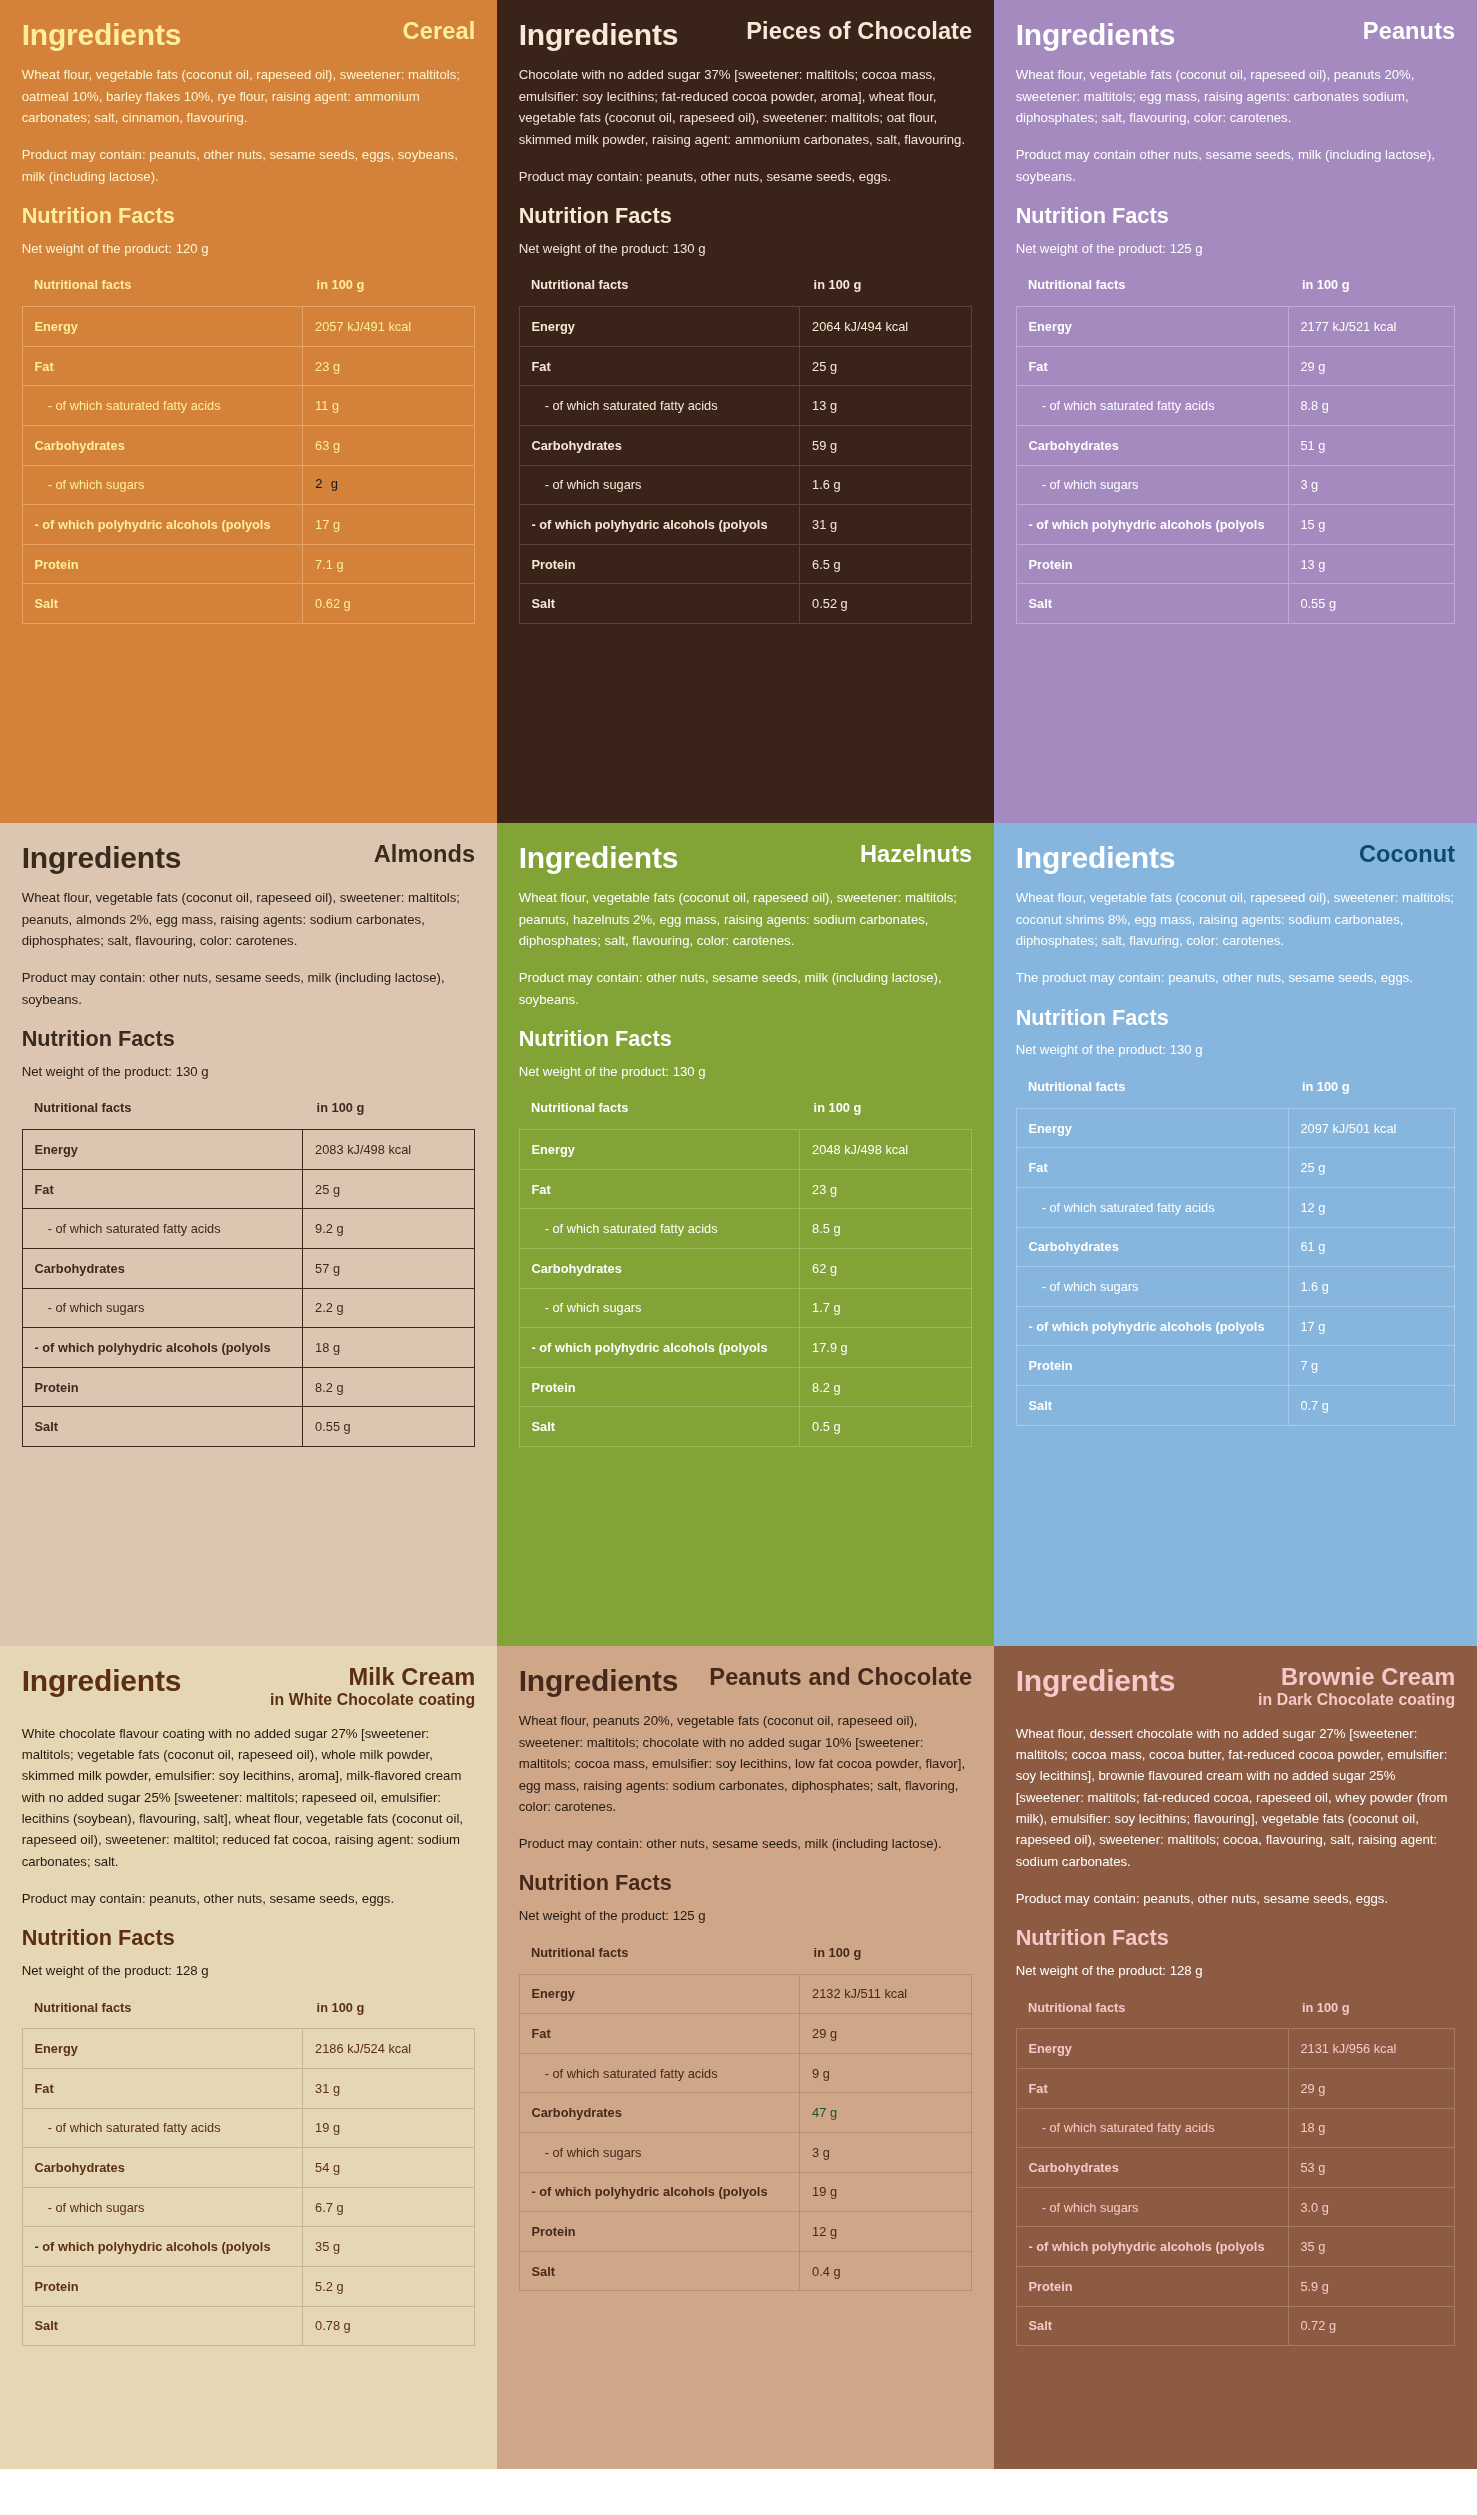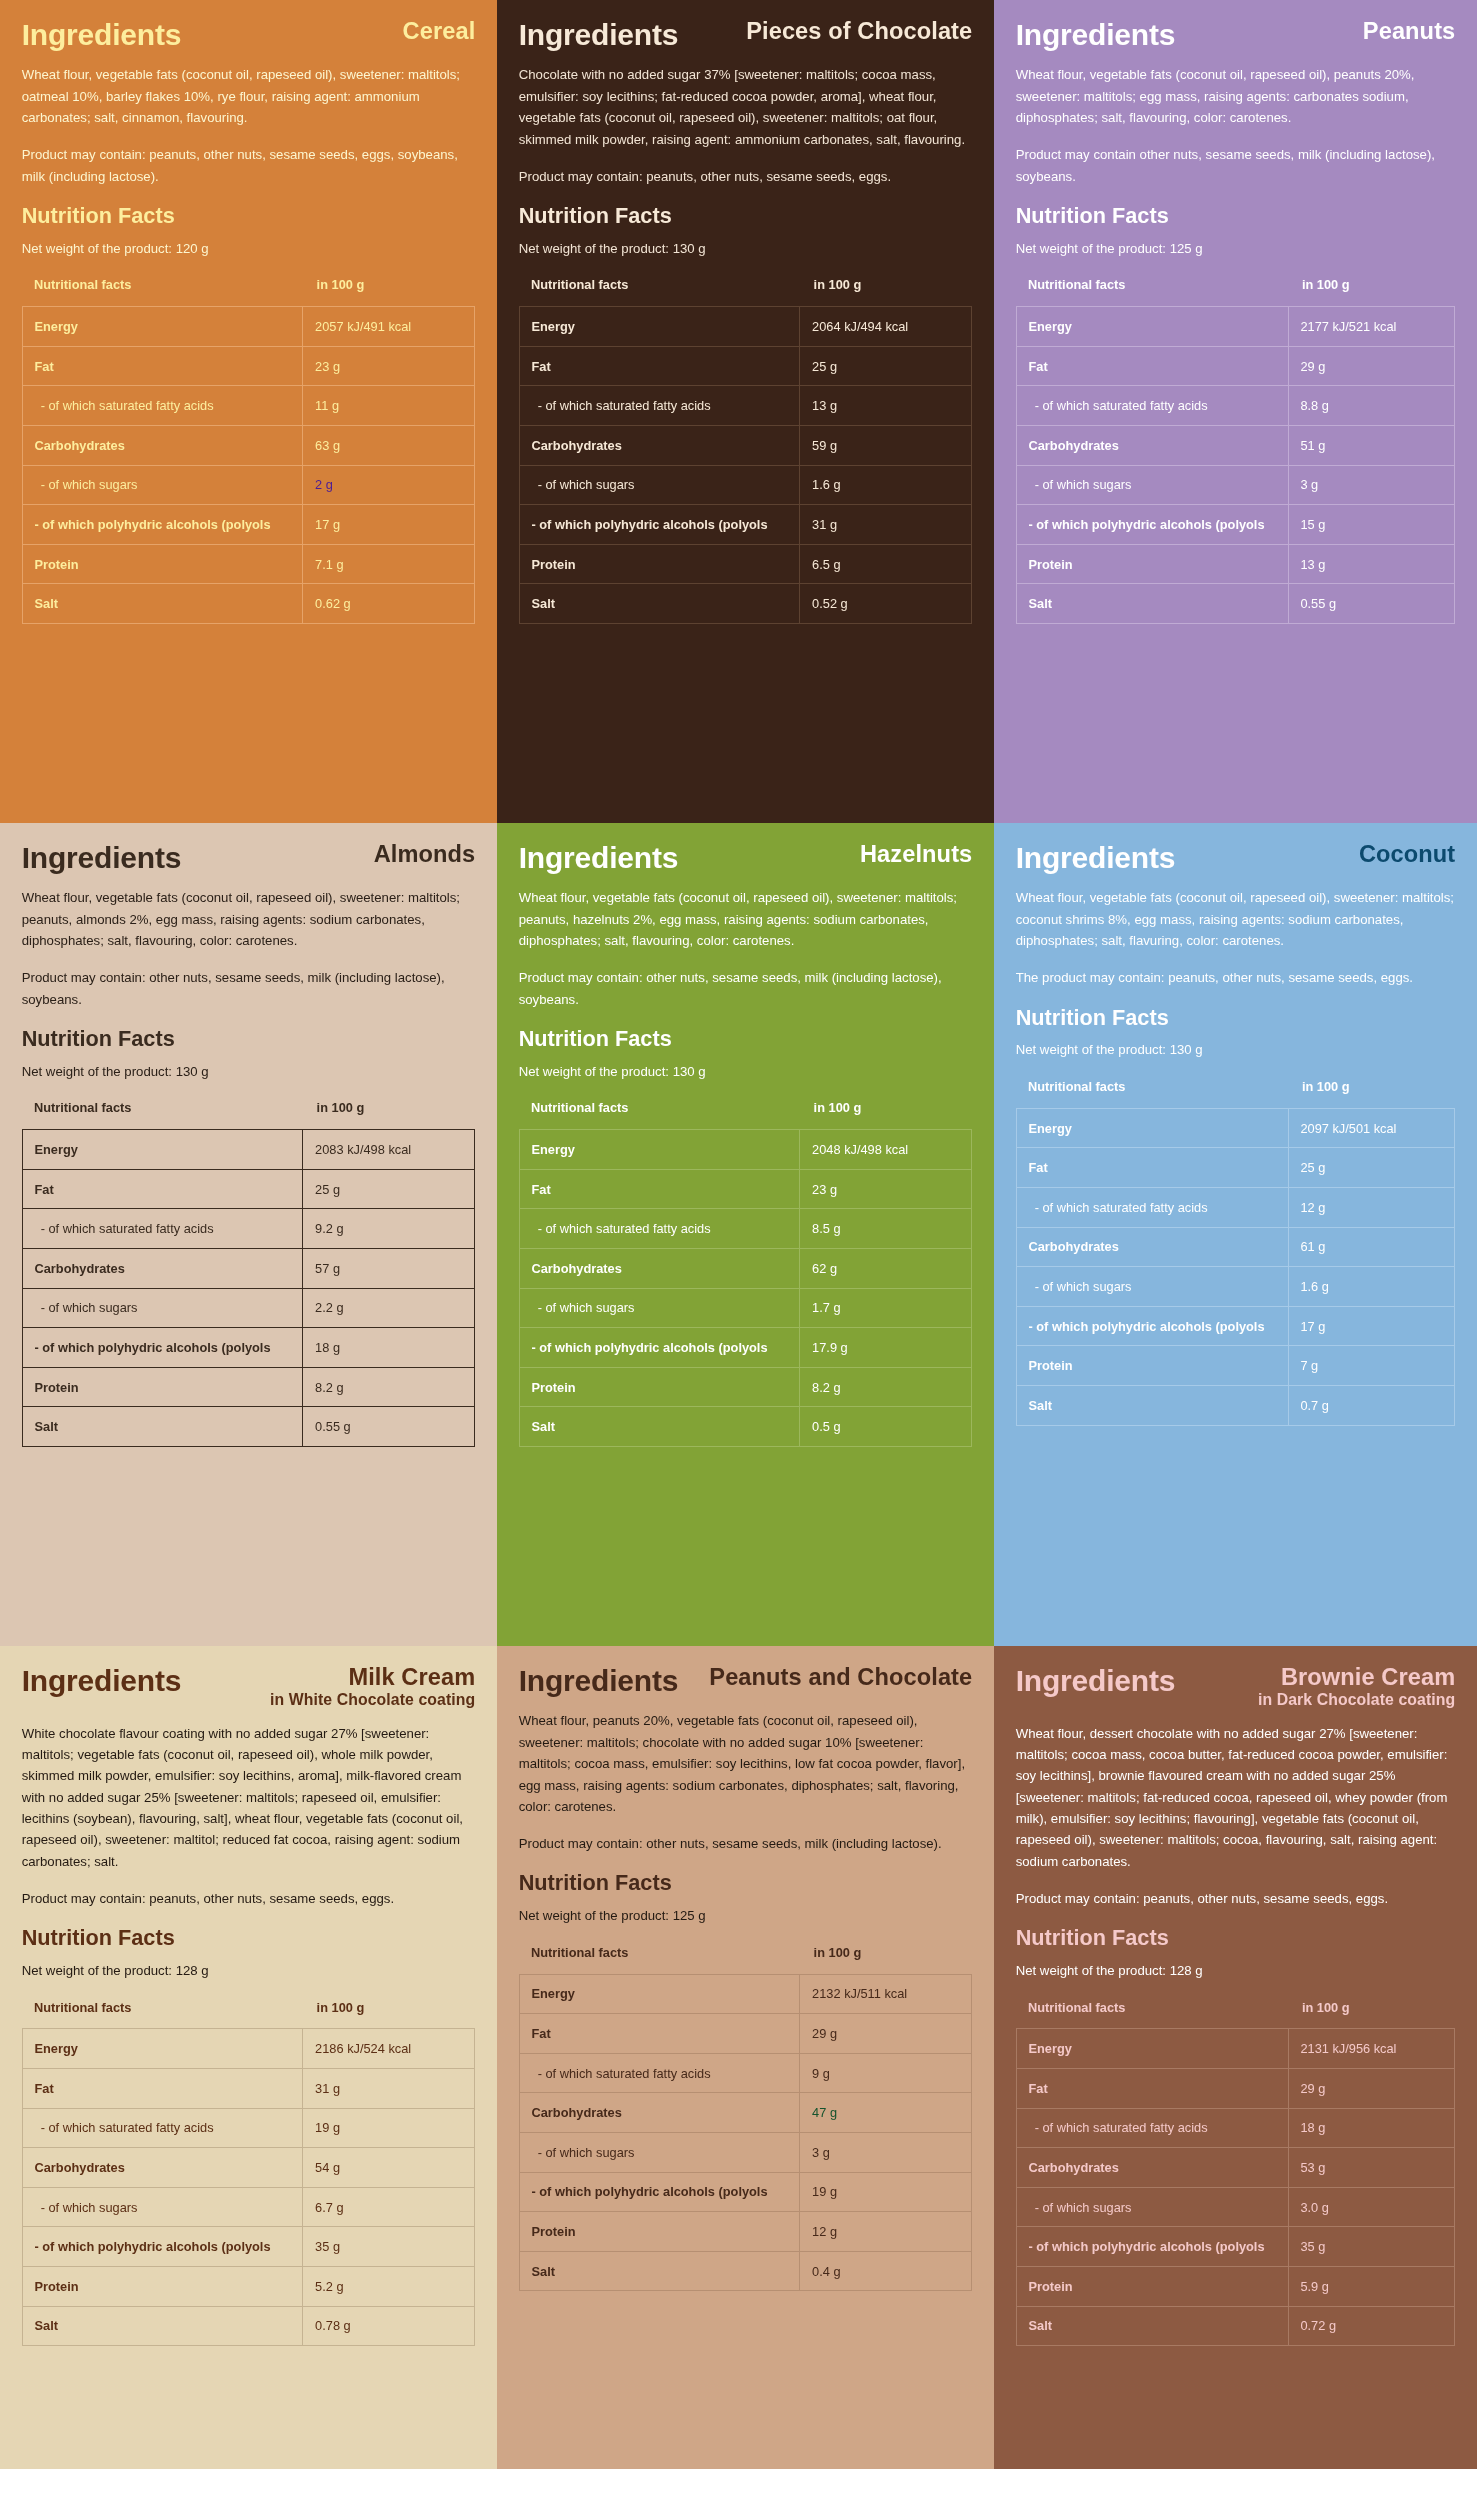--- a/index.html
+++ b/index.html
@@ -78,21 +78,21 @@
     padding: 5.9px 11.8px 13.8px 11.8px;
     border: none;
   }
   table.nf th.val { padding-left: 13.8px; }
   table.nf td {
     padding: 11.8px 11.8px;
     vertical-align: middle;
     height: 34px;
   }
   table.nf td.lbl { font-weight: 700; width: 62%; }
-  table.nf td.lbl.sub { font-weight: 400; padding-left: 18px; }
+  table.nf td.lbl.sub { font-weight: 400; padding-left: 25px; }
   table.nf td.val { font-weight: 400; }
   table.nf tbody tr td { border: 1px solid; }
   
 </style>
 </head>
 <body>
 
 <div class="grid">
     <div class="panel" style="background: rgb(212, 129, 58); color: rgb(253, 246, 207);">
       <div class="panel-head">
@@ -124,21 +124,21 @@
           <tr>
             <td class="lbl sub" style="border-color: rgb(230, 163, 104); color: rgb(253, 238, 158);">- of which saturated fatty acids</td>
             <td class="val" style="border-color: rgb(230, 163, 104); color: rgb(253, 238, 158);">11 g</td>
           </tr>
           <tr>
             <td class="lbl" style="border-color: rgb(230, 163, 104); color: rgb(253, 238, 158);">Carbohydrates</td>
             <td class="val" style="border-color: rgb(230, 163, 104); color: rgb(253, 238, 158);">63 g</td>
           </tr>
           <tr>
             <td class="lbl sub" style="border-color: rgb(230, 163, 104); color: rgb(253, 238, 158);">- of which sugars</td>
-            <td class="val" style="border-color: rgb(230, 163, 104); color: #4c1d95;">2 g</td>
+            <td class="val" style="border-color: rgb(230, 163, 104); color: #0f172a; font-family: Liberation Mono, monospace;">2 g</td>
           </tr>
           <tr>
             <td class="lbl" style="border-color: rgb(230, 163, 104); color: rgb(253, 238, 158);">- of which polyhydric alcohols (polyols</td>
             <td class="val" style="border-color: rgb(230, 163, 104); color: rgb(253, 238, 158);">17 g</td>
           </tr>
           <tr>
             <td class="lbl" style="border-color: rgb(230, 163, 104); color: rgb(253, 238, 158);">Protein</td>
             <td class="val" style="border-color: rgb(230, 163, 104); color: rgb(253, 238, 158);">7.1 g</td>
           </tr>
           <tr>

